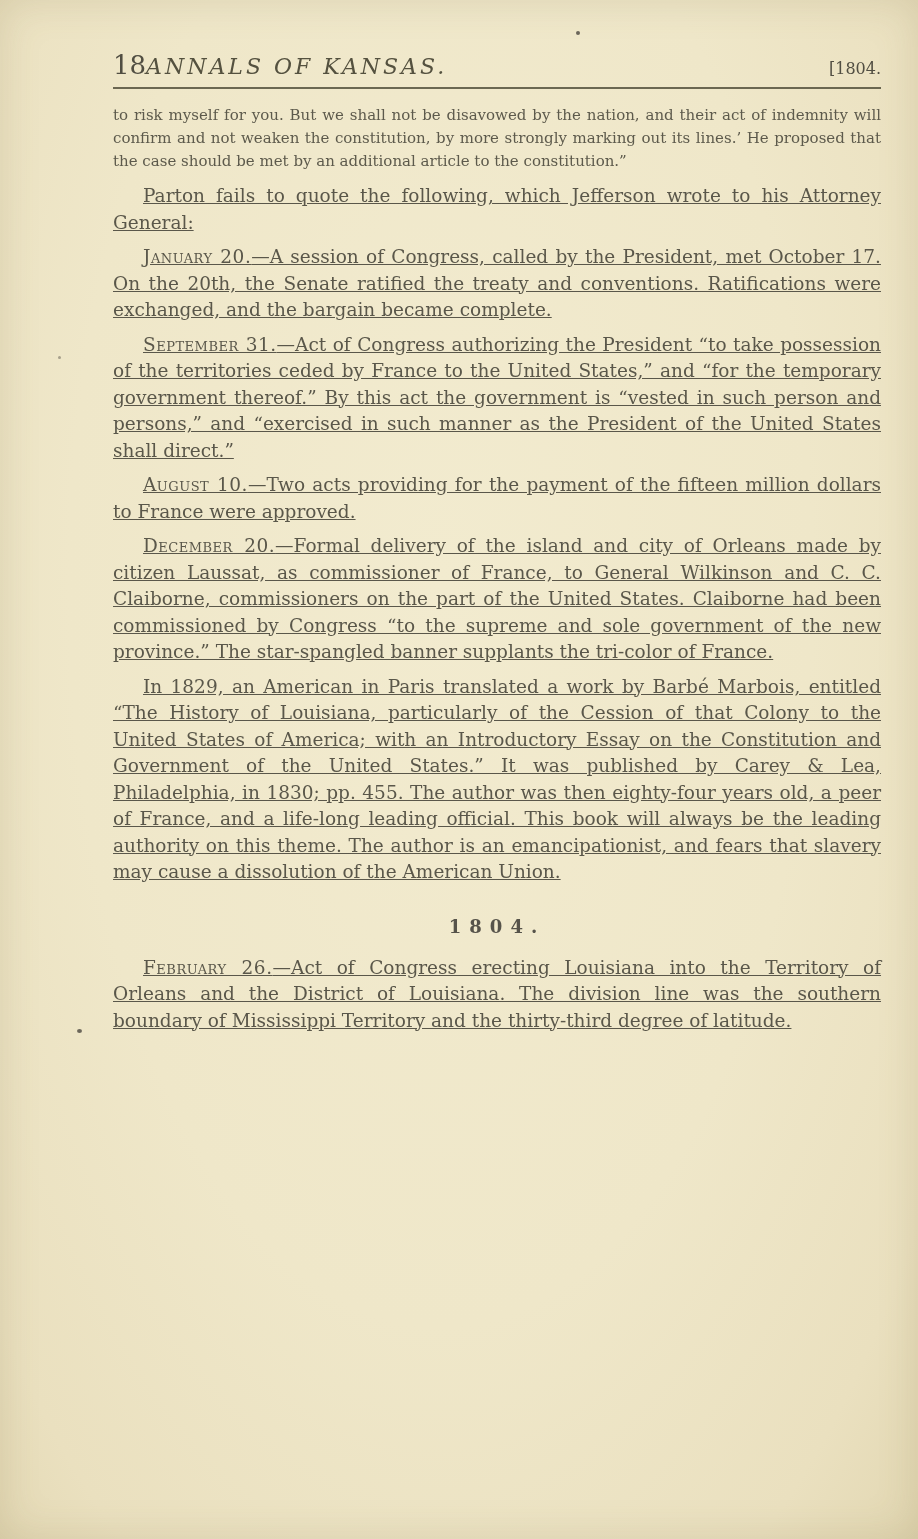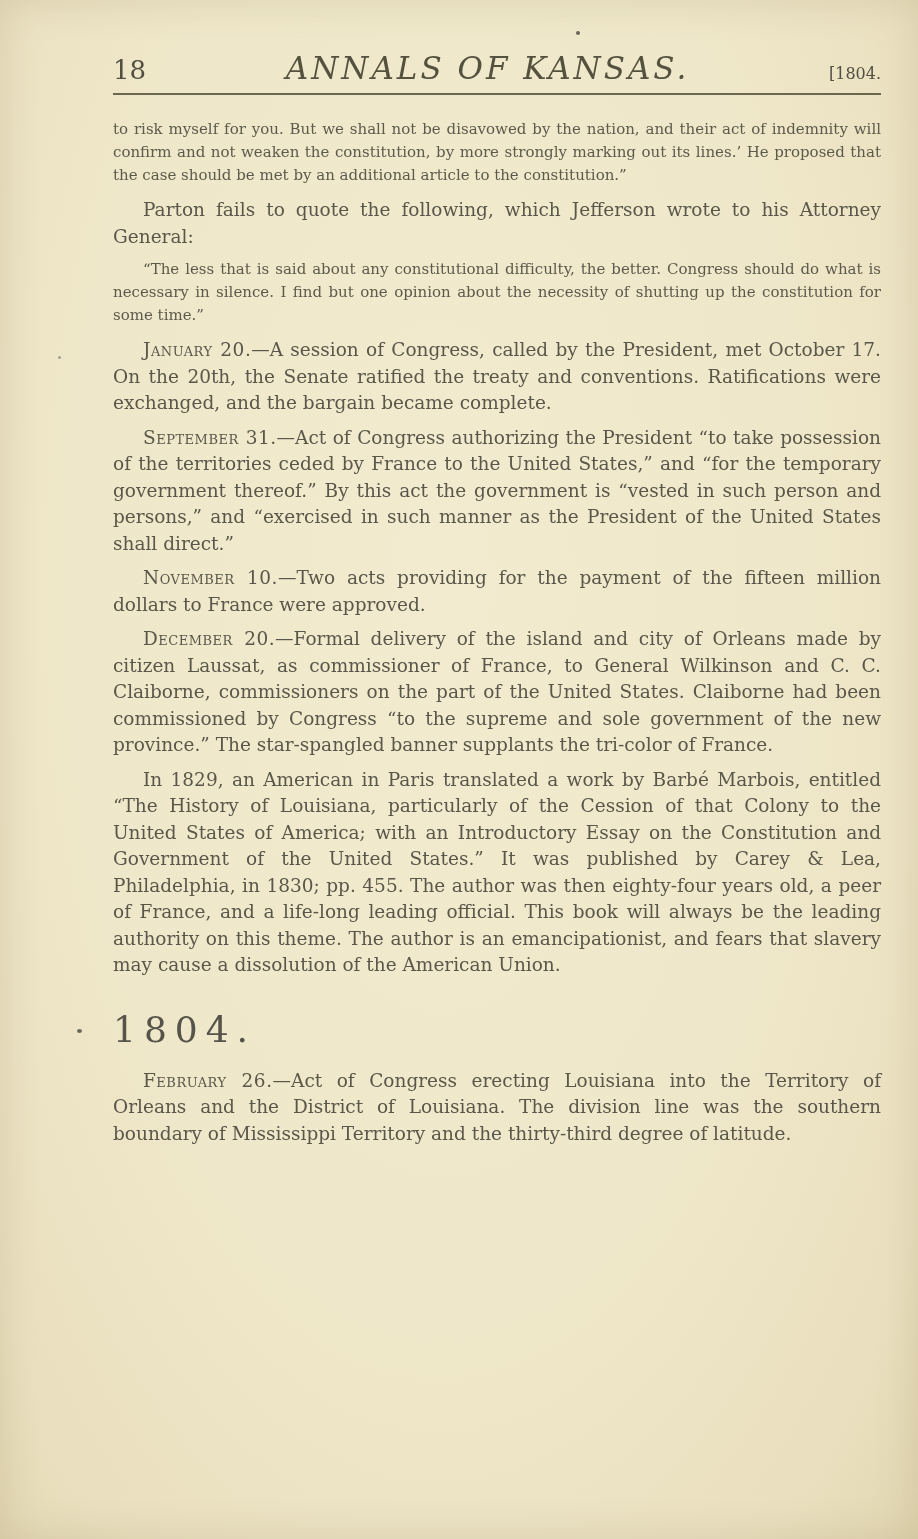--- a/index.html
+++ b/index.html
@@ -29,64 +29,65 @@
     display: flex;
     align-items: baseline;
     padding-top: 50px;
   }
   .page-number {
     font-size: 26px;
     color: #514e42;
   }
   .running-title {
     flex: 1;
-    text-align: center;
     font-style: italic;
-    font-size: 31px;
+    font-size: 22px;
     letter-spacing: 3px;
     color: #54513f;
   }
   .year-marker {
     font-size: 16px;
     color: #514e42;
   }
   .head-rule {
     height: 2px;
     background: #4a4733;
     margin-top: 7px;
     opacity: 0.8;
   }
   main.bodytext {
     padding-top: 15px;
   }
   p {
-    margin: 8px 0 8px 0;
+    margin: 0 0 8px 0;
     text-align: justify;
   }
   p.normal {
     font-size: 18.5px;
     line-height: 26.5px;
     color: #5a574a;
   }
   p.small {
     font-size: 15px;
     line-height: 23px;
     color: #5d5a4c;
     margin-bottom: 10px;
   }
   p.indent {
     text-indent: 30px;
+    text-decoration: underline;
   }
   .lead {
     font-variant: small-caps;
     letter-spacing: 0.5px;
   }
   h2.year-heading {
-    font-weight: normal;
-    font-size: 36px;
+    font-weight: bold;
+    text-align: center;
+    font-size: 18px;
     letter-spacing: 8px;
     color: #56534a;
     margin: 30px 0 18px 0;
   }
   .speck {
     position: absolute;
     background: #6b665a;
     border-radius: 50%;
   }
   #speck-top    { left: 576px; top: 31px;  width: 4px; height: 4px; }
@@ -106,24 +107,23 @@
     <header class="pagehead">
       <span class="page-number">18</span>
       <span class="running-title">ANNALS OF KANSAS.</span>
       <span class="year-marker">[1804.</span>
     </header>
     <div class="head-rule"></div>
 
     <main class="bodytext">
         <p class="small">to risk myself for you.  But we shall not be disavowed by the nation, and their act of indemnity will confirm and not weaken the constitution, by more strongly marking out its lines.’  He proposed that the case should be met by an additional article to the constitution.”</p>
         <p class="normal indent">Parton fails to quote the following, which Jefferson wrote to his Attorney General:</p>
-        <p class="small indent">“The less that is said about any constitutional difficulty, the better.  Congress should do what is necessary in silence.  I find but one opinion about the necessity of shutting up the constitution for some time.”</p>
         <p class="normal indent"><span class="lead">January 20.</span>—A session of Congress, called by the President, met October 17.  On the 20th, the Senate ratified the treaty and conventions.  Ratifications were exchanged, and the bargain became complete.</p>
         <p class="normal indent"><span class="lead">September 31.</span>—Act of Congress authorizing the President “to take possession of the territories ceded by France to the United States,” and “for the temporary government thereof.”  By this act the government is “vested in such person and persons,” and “exercised in such manner as the President of the United States shall direct.”</p>
-        <p class="normal indent"><span class="lead">November 10.</span>—Two acts providing for the payment of the fifteen million dollars to France were approved.</p>
+        <p class="normal indent"><span class="lead">August 10.</span>—Two acts providing for the payment of the fifteen million dollars to France were approved.</p>
         <p class="normal indent"><span class="lead">December 20.</span>—Formal delivery of the island and city of Orleans made by citizen Laussat, as commissioner of France, to General Wilkinson and C. C. Claiborne, commissioners on the part of the United States.  Claiborne had been commissioned by Congress “to the supreme and sole government of the new province.”  The star-spangled banner supplants the tri-color of France.</p>
         <p class="normal indent">In 1829, an American in Paris translated a work by Barbé Marbois, entitled “The History of Louisiana, particularly of the Cession of that Colony to the United States of America; with an Introductory Essay on the Constitution and Government of the United States.”  It was published by Carey &amp; Lea, Philadelphia, in 1830; pp. 455.  The author was then eighty-four years old, a peer of France, and a life-long leading official.  This book will always be the leading authority on this theme.  The author is an emancipationist, and fears that slavery may cause a dissolution of the American Union.</p>
         <h2 class="year-heading">1804.</h2>
         <p class="normal indent"><span class="lead">February 26.</span>—Act of Congress erecting Louisiana into the Territory of Orleans and the District of Louisiana.  The division line was the southern boundary of Mississippi Territory and the thirty-third degree of latitude.</p>
       </main>
   </div>
 
 </div>
 
 </body></html>

